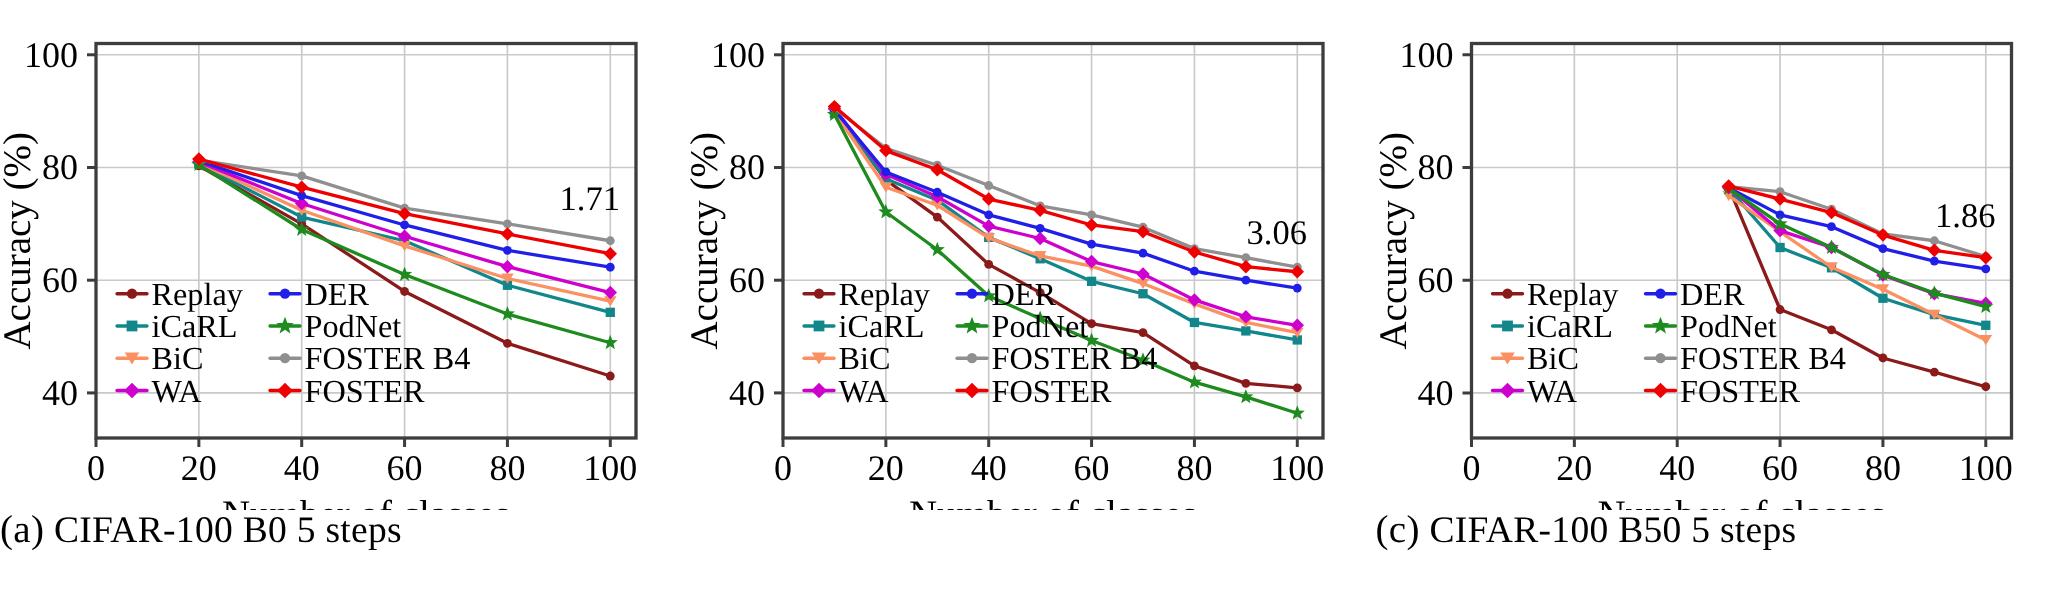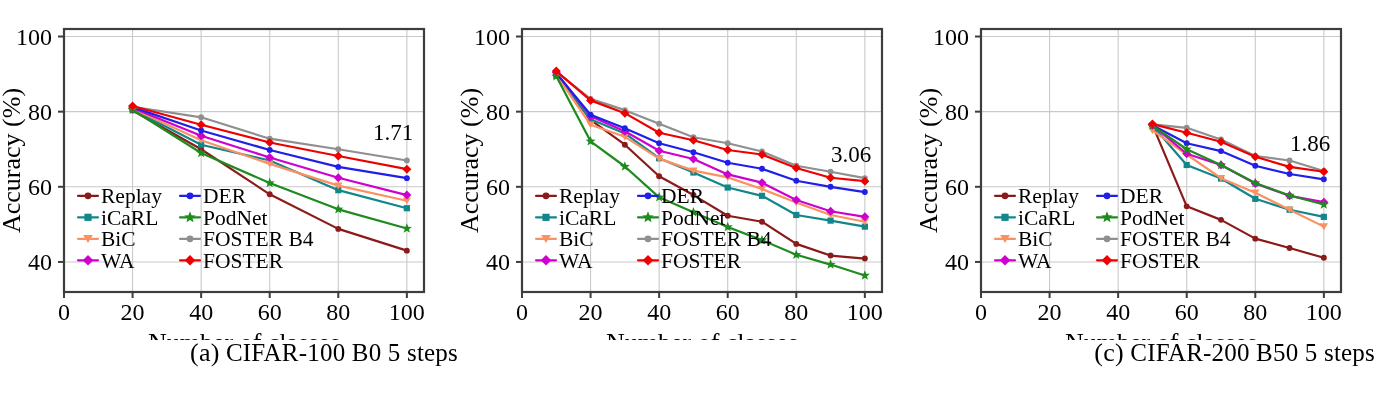--- a/index.html
+++ b/index.html
@@ -4,21 +4,21 @@
 <style>
   html,body{margin:0;padding:0;background:#ffffff;}
   body{width:1375px;height:409px;font-family:"Liberation Serif",serif;color:#000;}
   #figure{position:relative;width:1375px;height:409px;overflow:hidden;}
   .panel{position:absolute;top:0;width:458px;height:409px;}
   .panel-a{left:0;}
   .panel-b{left:458px;}
   .panel-c{left:917px;}
   .plot-wrap{position:absolute;left:0;top:0;width:458px;height:340px;}
   .plot-wrap svg{display:block;}
-  .caption{position:absolute;left:0;top:338px;width:458px;text-align:right;
+  .caption{position:absolute;left:0;top:338px;width:458px;text-align:left;
            font-family:"Liberation Serif",serif;font-size:25px;letter-spacing:.2px;}
   .caption .lbl{font-size:26px;}
   text{font-family:"Liberation Serif",serif;}
 </style>
 </head>
 <body>
 
 <div id="figure">
 
   <div class="panel panel-a">
@@ -789,17 +789,17 @@
           <text x="203" y="246.31714285714287" font-size="21.5" fill="#000">FOSTER B4</text>
           <line x1="180" y1="260.31714285714287" x2="200" y2="260.31714285714287" stroke="#EE0000" stroke-width="2.2" stroke-linecap="round"></line>
           <g>
             <polygon points="190,255.09714285714287 195.22,260.31714285714287 190,265.5371428571429 184.78,260.31714285714287" fill="#EE0000" stroke="none"></polygon>
           </g>
           <text x="203" y="267.81714285714287" font-size="21.5" fill="#000">FOSTER</text>
         </svg>
       </div>
     <div class="caption">
       <span class="lbl">(c)</span>
-      <span>CIFAR-200 B50 5 steps</span>
+      <span>CIFAR-100 B50 5 steps</span>
     </div>
   </div>
 
 </div>
 
 </body></html>

